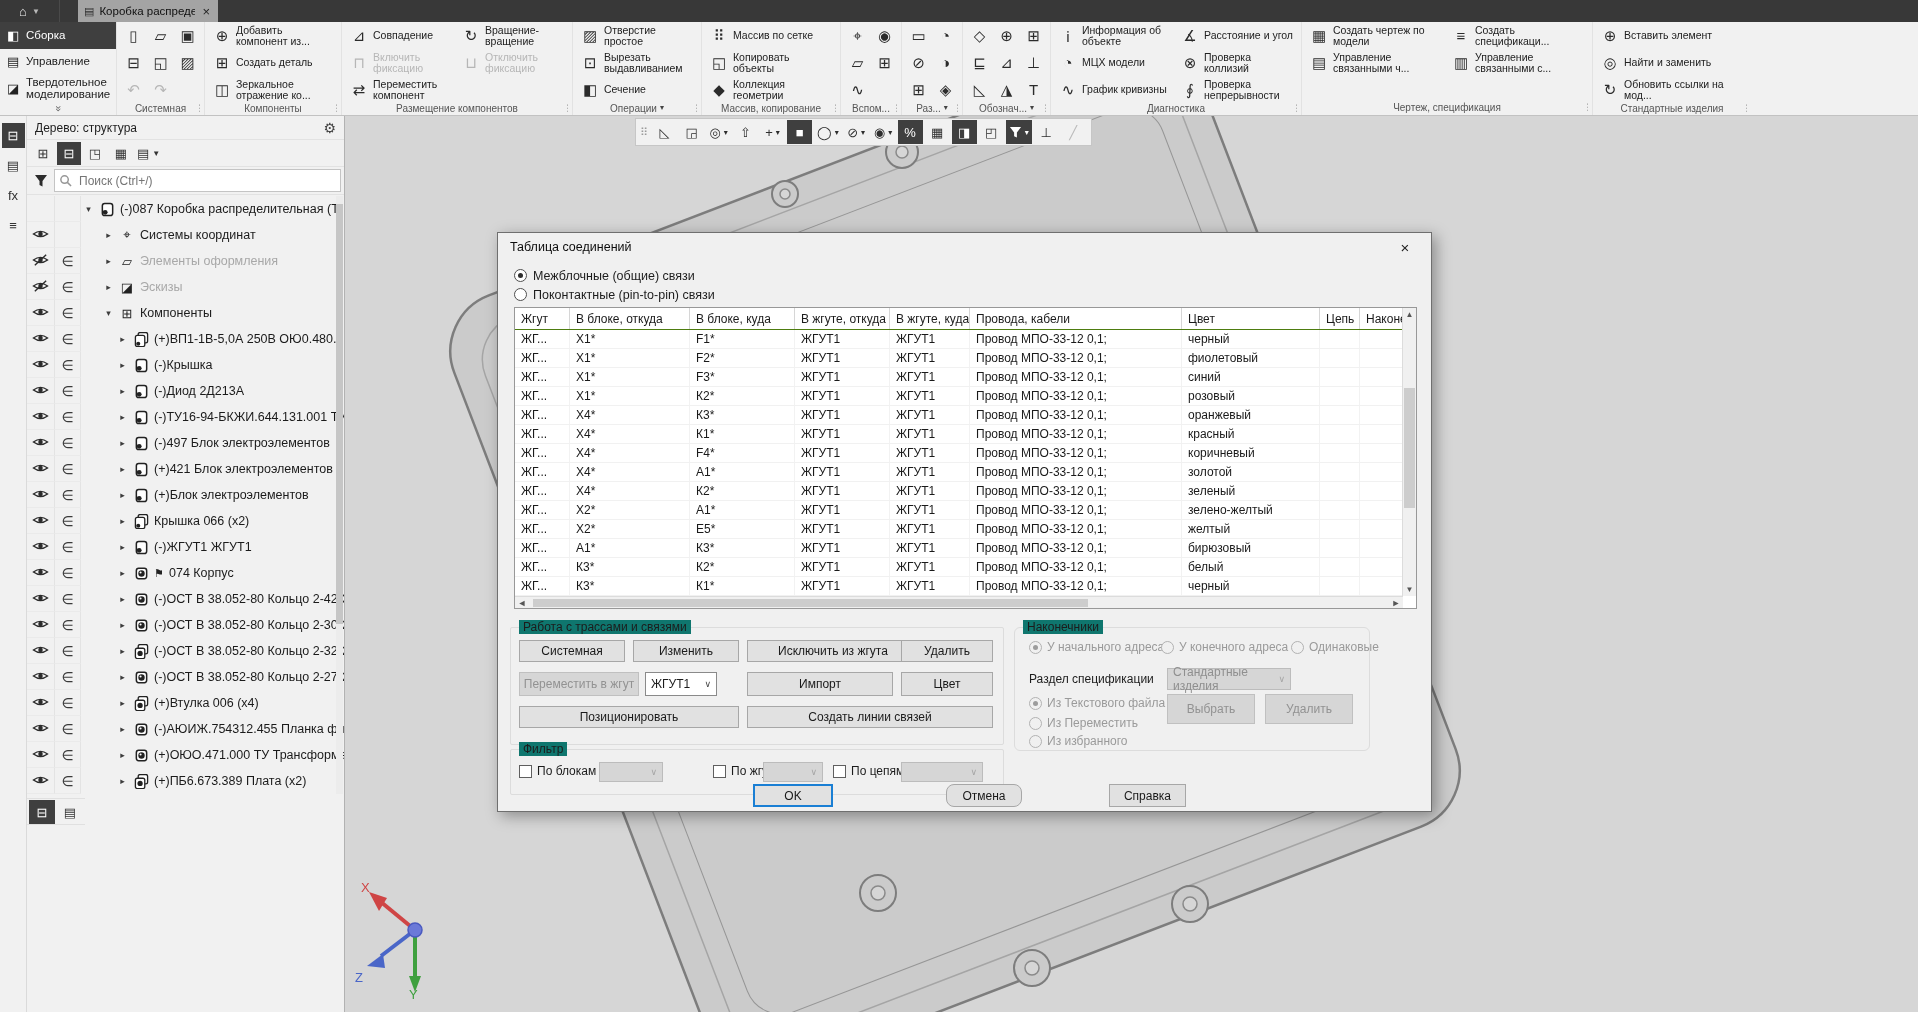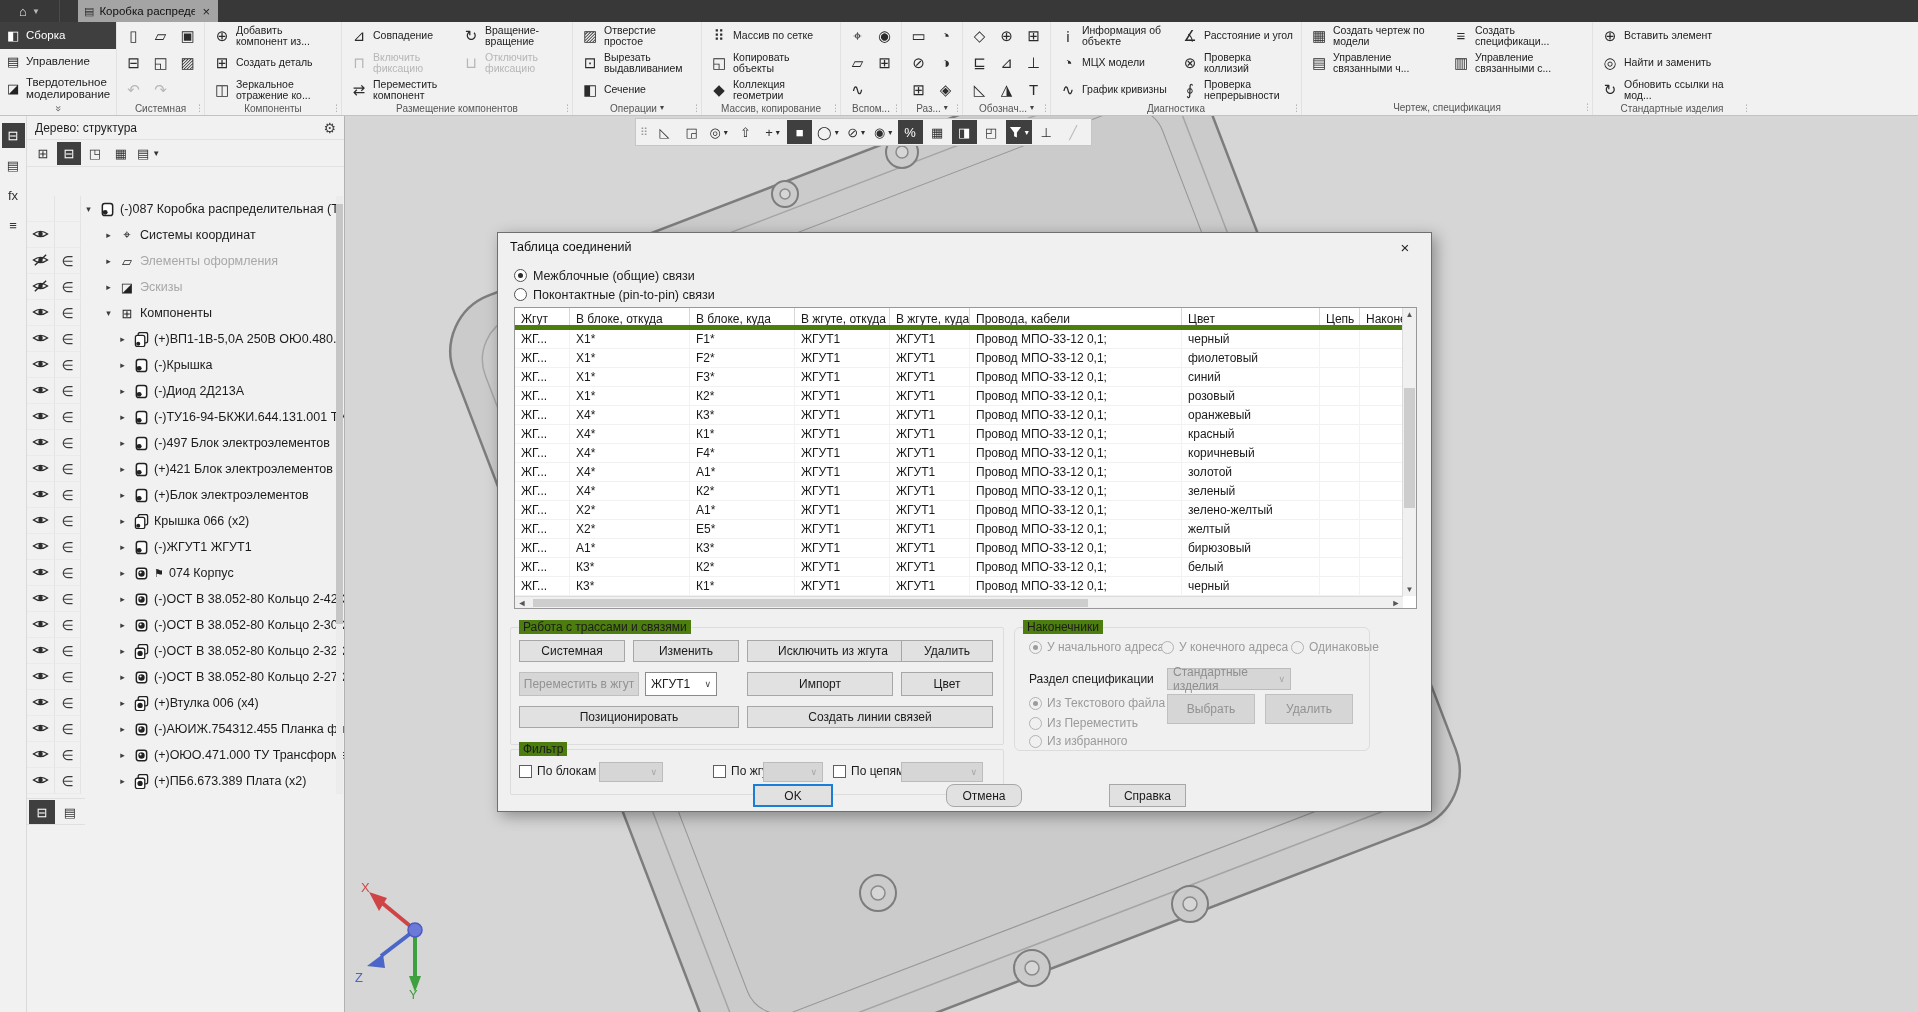--- a/index.html
+++ b/index.html
@@ -94,34 +94,34 @@
   .dialog{position:absolute;left:497px;top:232px;width:935px;height:580px;background:#f0f0f0;border:1px solid #6f6f6f;box-shadow:4px 4px 14px rgba(0,0,0,.35);z-index:10;}
   .dtitle{height:28px;display:flex;align-items:center;padding:0 12px;font-size:12.5px;color:#0d0d0d;}
   .dclose{margin-left:auto;width:28px;text-align:center;font-size:15px;color:#222;}
   .dradio{position:absolute;left:16px;display:flex;align-items:center;gap:6px;height:17px;font-size:12.5px;}
   .rad{width:13px;height:13px;flex:0 0 13px;border:1px solid #4f4f4f;border-radius:50%;background:#fff;position:relative;}
   .rad.on::after{content:"";position:absolute;inset:3px;border-radius:50%;background:#2d2d2d;}
   .rad.dis{border-color:#b2b2b2;background:#f0f0f0;}
   .rad.dis.on::after{background:#9c9c9c;}
   .dimlabel{color:#9a9a9a;}
   .dtable{position:absolute;left:16px;top:74px;width:903px;height:302px;background:#fff;border:1px solid #989898;}
-  .thead{display:flex;height:22px;border-bottom:5px solid #4d7c0f;}
+  .thead{display:flex;height:22px;border-bottom:1px solid #4d7c0f;}
   .th{font-size:12px;color:#1a1a1a;padding:4px 0 0 6px;border-right:1px solid #d6d6d6;white-space:nowrap;overflow:hidden;flex:0 0 auto;}
   .trowd{display:flex;height:19px;border-bottom:1px solid #f1f1f1;}
   .td{font-size:12px;color:#1a1a1a;padding:2px 0 0 6px;border-right:1px solid #f2f2f2;white-space:nowrap;overflow:hidden;flex:0 0 auto;}
   .vscroll{position:absolute;right:0;top:0;width:14px;bottom:12px;background:#f0f0f0;border-left:1px solid #dcdcdc;}
   .va{height:13px;font-size:8px;color:#555;text-align:center;line-height:13px;}
   .va.bot{position:absolute;bottom:0;left:0;right:0;}
   .vthumb{position:absolute;left:1px;right:1px;top:80px;height:120px;background:#cdcdcd;}
   .hscroll{position:absolute;left:0;right:13px;bottom:0;height:12px;background:#f0f0f0;border-top:1px solid #dcdcdc;display:flex;align-items:center;}
   .ha{width:14px;font-size:9px;color:#555;text-align:center;}
   .hthumb{height:8px;background:#cdcdcd;width:555px;margin-left:4px;}
   .ha.right{margin-left:auto;}
   .grp{position:absolute;border:1px solid #dcdcdc;border-radius:2px;}
-  .glegend{position:absolute;top:-8px;left:8px;background:#4d7c0f;padding:0 4px;font-size:12px;color:#1c1c1c;}
+  .glegend{position:absolute;top:-8px;left:8px;background:#0f766e;padding:0 4px;font-size:12px;color:#1c1c1c;}
   .btn{position:absolute;background:#e1e1e1;border:1px solid #a7a7a7;font-size:12px;color:#1a1a1a;display:flex;align-items:center;justify-content:center;}
   .btn.dis{background:#d6d6d6;color:#929292;border-color:#c0c0c0;}
   .btn.okbtn{border:2px solid #1a7fd4;}
   .cmb{position:absolute;background:#fff;border:1px solid #8a8a8a;font-size:12px;display:flex;align-items:center;padding:0 5px;justify-content:space-between;}
   .cmb .carr{font-size:9px;color:#444;}
   .cmb.dis{background:#d6d6d6;border-color:#bcbcbc;color:#8f8f8f;}
   .cmb.dis .carr{color:#a5a5a5;}
   .cb{width:13px;height:13px;flex:0 0 13px;border:1px solid #5f5f5f;background:#fff;}
   .fitem{position:absolute;display:flex;align-items:center;gap:5px;font-size:12px;}
 </style>
@@ -507,20 +507,36 @@
         <span>◳</span>
       </div>
       <div class="ptool" data-name="tree-selection-button">
         <span>▦</span>
       </div>
       <div class="ptool" data-name="tree-filter-list-button">
         <span>▤</span>
         <span class="pdd" data-name="chevron-down-icon">▼</span>
       </div>
     </div>
+  <div class="psearch" data-name="tree-search-row">
+    <span class="pfunnel" data-name="filter-funnel-icon">
+      <svg width="14" height="14" viewBox="0 0 14 14">
+          <path d="M1 1 H13 L8.5 7 V12.5 L5.5 11 V7 Z" fill="#2b2b2b"></path>
+        </svg>
+    </span>
+    <span class="pinputwrap">
+      <span class="pmag" data-name="search-icon">
+        <svg width="13" height="13" viewBox="0 0 14 14">
+            <circle cx="6" cy="6" r="4" fill="none" stroke="#979797" stroke-width="1.6"></circle>
+            <line x1="9" y1="9" x2="13" y2="13" stroke="#979797" stroke-width="1.6"></line>
+          </svg>
+      </span>
+      <input class="pinput" data-name="search-input" placeholder="Поиск (Ctrl+/)" style="">
+    </span>
+  </div>
   <div class="trows" data-name="tree-items">
       <div class="trow" data-name="tree-item">
         <div class="tc tc-eye"></div>
         <div class="tc tc-elem"></div>
         <div class="tcontent" style="padding-left: 2px;">
           <span class="tarrow" data-name="expanded-arrow-icon">▾</span>
           <span class="ticn" data-name="asm-icon">
             <svg width="15" height="15" viewBox="0 0 16 16">
               <rect x="2.5" y="1.5" width="11" height="13" rx="2.5" fill="#fff" stroke="#222" stroke-width="1.6"></rect>
               <circle cx="5.5" cy="11" r="2.6" fill="#222"></circle>

